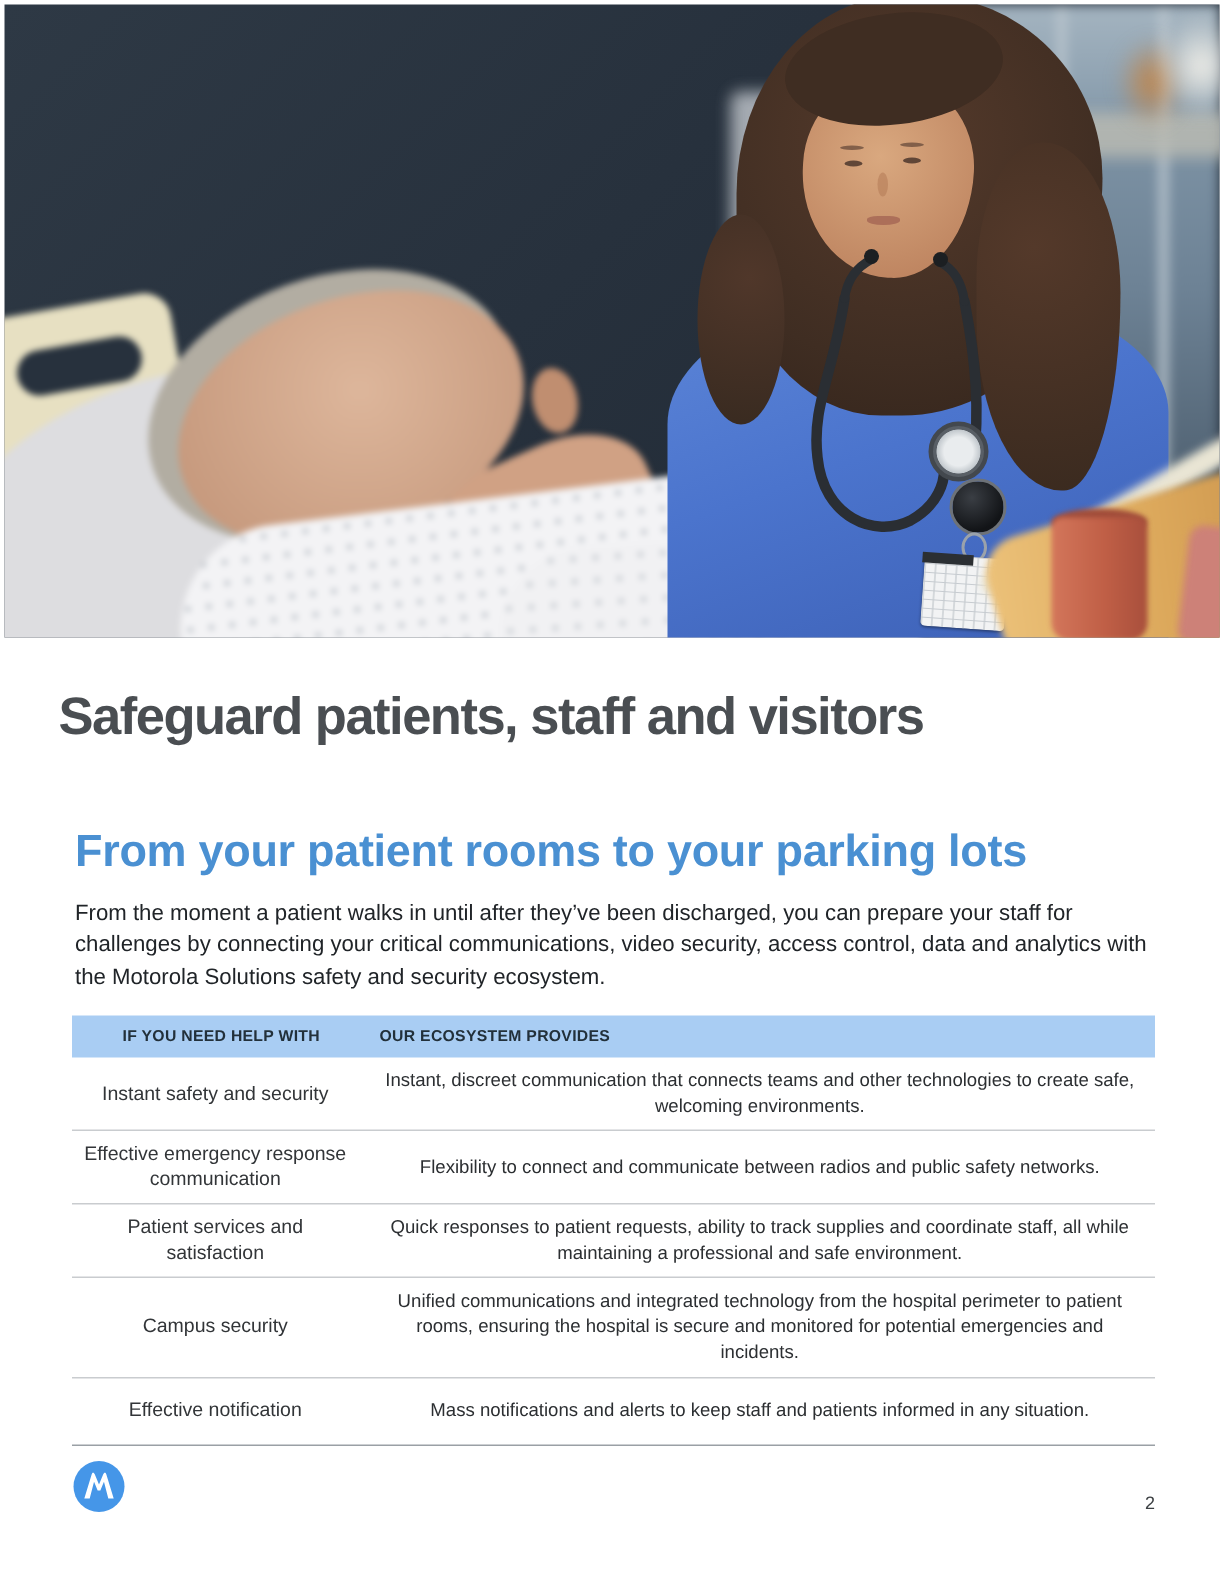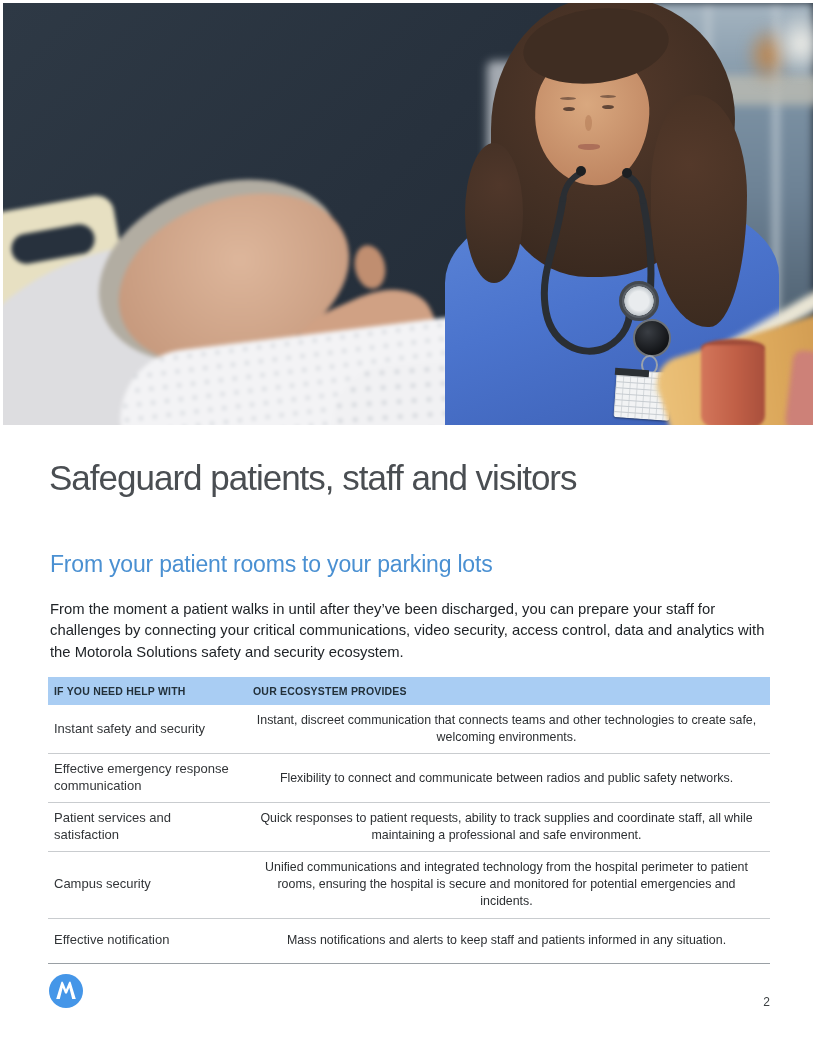--- a/index.html
+++ b/index.html
@@ -82,36 +82,36 @@
 
   
   .tray-rim{left:636px;top:322px;width:240px;height:16px;background:#e9e5d4;transform:rotate(-30deg);filter:blur(3px);border-radius:8px;}
   .tray{left:664px;top:330px;width:200px;height:140px;background:linear-gradient(100deg,#ecc27a 0%,#dca85b 55%,#c8914a 100%);transform:rotate(-17deg);filter:blur(2.5px);border-radius:26px 0 0 0;}
   .cup{left:698px;top:342px;width:64px;height:82px;background:linear-gradient(90deg,#d3765b 0%,#c05f46 55%,#a84f3c 100%);border-radius:8px 8px 12px 12px;filter:blur(1.6px);}
   .cup-top{left:698px;top:336px;width:64px;height:18px;background:#a04c3a;border-radius:50%;filter:blur(1.6px);}
   .pink-obj{left:786px;top:348px;width:34px;height:80px;background:#cd8178;border-radius:10px;transform:rotate(7deg);filter:blur(2.5px);}
 
   
   .title{
-    position:absolute;left:49px;top:458px;width:700px;
-    font-size:35px;line-height:1.17;letter-spacing:-1px;color:#4a4e52;font-weight:400;
+    position:absolute;left:39px;top:458px;width:700px;
+    font-size:35px;line-height:1.17;letter-spacing:-1px;color:#4a4e52;font-weight:700;
   }
   .subtitle{
     position:absolute;left:50px;top:551px;width:700px;
-    font-size:23px;letter-spacing:-0.2px;color:#4a90d2;font-weight:400;
+    font-size:30px;letter-spacing:-0.2px;color:#4a90d2;font-weight:700;
   }
   .intro{
     position:absolute;left:50px;top:599px;width:728px;
     font-size:14.8px;line-height:1.44;color:#202428;
   }
   
   .help-table{position:absolute;left:48px;top:677px;width:722px;font-size:12.5px;color:#2c2f32;}
   .t-head{display:flex;background:#a9cdf3;align-items:center;}
   .t-head .c1,.t-head .c2{font-size:10.5px;font-weight:bold;color:#22303a;letter-spacing:.2px;padding:8px 6px;}
-  .c1{flex:0 0 199px;padding:7px 14px 7px 6px;box-sizing:border-box;}
+  .c1{flex:0 0 199px;padding:7px 14px 7px 6px;box-sizing:border-box;text-align:center;}
   .c2{flex:1;padding:7px 10px 7px 6px;box-sizing:border-box;}
   .t-row{display:flex;align-items:center;border-bottom:1px solid #c9cccf;min-height:44px;}
   .t-row:last-child{border-bottom:1px solid #9aa0a5;}
   .t-row .c1{font-size:13px;line-height:1.3;color:#323538;}
   .t-row .c2{font-size:12.4px;line-height:1.38;color:#2c2f32;text-align:center;}
   
   .logo{position:absolute;left:48px;top:973px;width:36px;height:36px;}
   .page-num{position:absolute;right:46px;top:995px;font-size:12px;color:#3c4043;}
 </style>
 </head>

